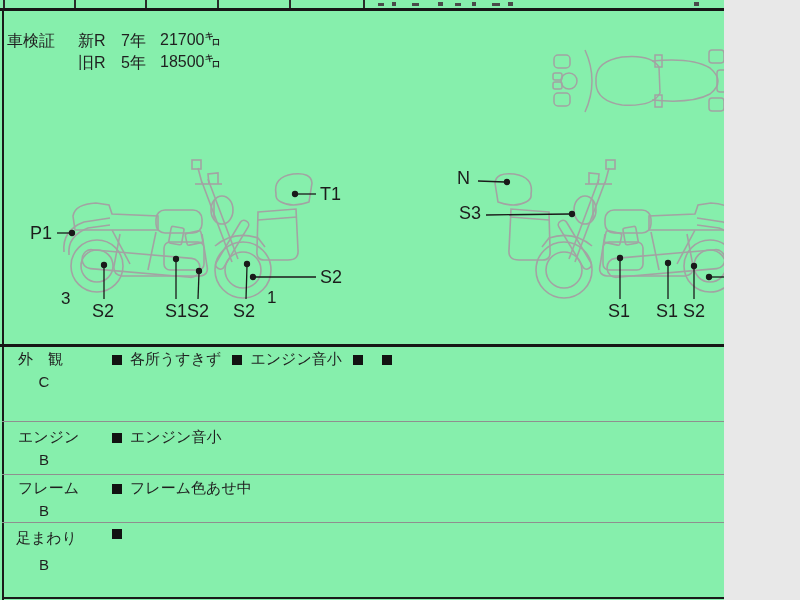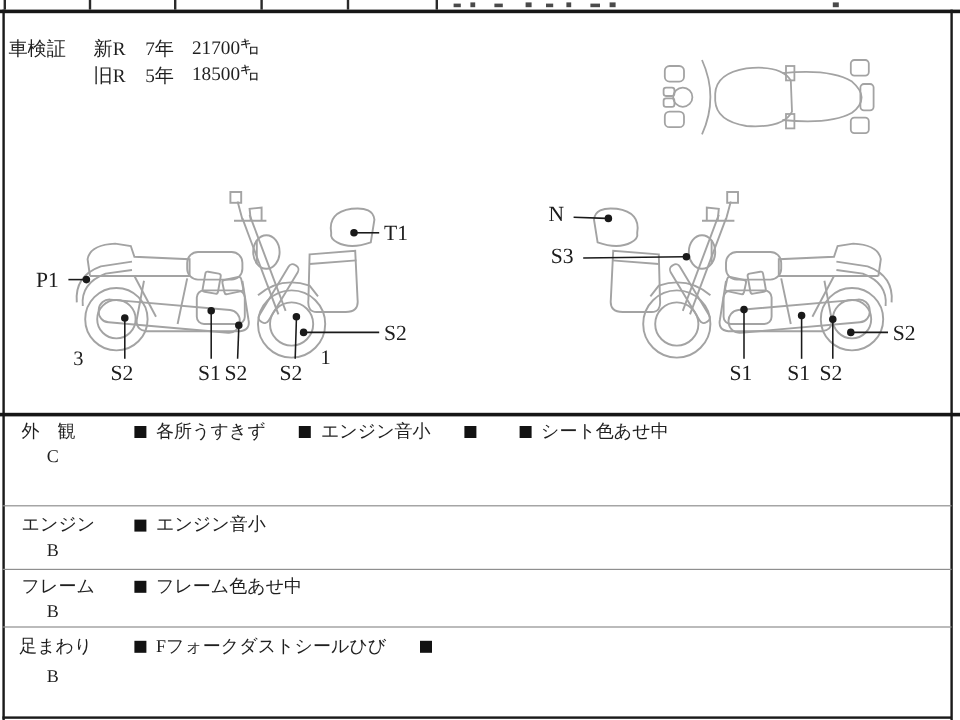--- a/index.html
+++ b/index.html
@@ -1,36 +1,36 @@
 <!DOCTYPE html>
 <html><head>
 <meta charset="utf-8">
 <style>
   html,body{margin:0;padding:0;background:#e8e8e8;}
   .page{
-    position:relative;width:800px;height:600px;background:#ffffff;
-    font-family:Liberation Serif, serif;color:#1f1f1f;overflow:hidden;
+    position:relative;width:724px;height:600px;background:#86efac;
+    font-family:Liberation Sans, sans-serif;color:#1f1f1f;overflow:hidden;
   }
   .abs{position:absolute;}
   
   .top-divider{position:absolute;top:0;height:8px;width:2px;background:#2a2a2a;}
   .remnant{position:absolute;background:#4a4a4a;}
   .h-thick{position:absolute;left:0;right:0;height:3px;background:#161616;}
   .v-border{position:absolute;top:8px;bottom:0;width:2px;background:#1a1a1a;}
   .h-sep{position:absolute;left:2px;width:791px;height:1px;background:#8f8f8f;}
   .h-bottom{position:absolute;left:2px;width:791px;height:2px;background:#1a1a1a;top:597px;}
   
   .reg{font-size:16px;white-space:nowrap;}
   
   .dlabel{position:absolute;font-size:18px;color:#1c1c1c;white-space:nowrap;line-height:1;}
   .dnum{position:absolute;font-size:17px;color:#1c1c1c;line-height:1;}
   
   .cat{position:absolute;font-size:15px;white-space:nowrap;}
   .grade{position:absolute;font-size:15px;width:22px;text-align:center;}
-  .items{position:absolute;display:flex;gap:28px;align-items:center;white-space:nowrap;}
+  .items{position:absolute;display:flex;gap:11px;align-items:center;white-space:nowrap;}
   .item{display:inline-flex;align-items:center;font-size:15px;}
   .bullet{display:inline-block;width:10px;height:10px;background:#121212;margin-right:8px;flex:0 0 auto;}
   svg{display:block;}
 </style>
 </head>
 <body>
 
 <div class="page">
 
   <div>
@@ -207,21 +207,20 @@
           </span>
         <span class="item">
             <span class="bullet"></span>
             <span>エンジン音小</span>
           </span>
         <span class="item">
             <span class="bullet"></span>
           </span>
         <span class="item">
             <span class="bullet"></span>
-            <span>シート色あせ中</span>
           </span>
       </div>
     </div>
 
     <div>
       <span class="cat" style="left:18px;top:428px">エンジン</span>
       <span class="grade" style="left:33px;top:451px">B</span>
       <div class="items" style="left:112px;top:428px">
         <span class="item">
             <span class="bullet"></span>
@@ -240,22 +239,18 @@
           </span>
       </div>
     </div>
 
     <div>
       <span class="cat" style="left:16px;top:529px">足まわり</span>
       <span class="grade" style="left:33px;top:556px">B</span>
       <div class="items" style="left:112px;top:529px">
         <span class="item">
             <span class="bullet"></span>
-            <span>Fフォークダストシールひび</span>
-          </span>
-        <span class="item">
-            <span class="bullet"></span>
           </span>
       </div>
     </div>
   </div>
 
 </div>
 
 </body></html>

